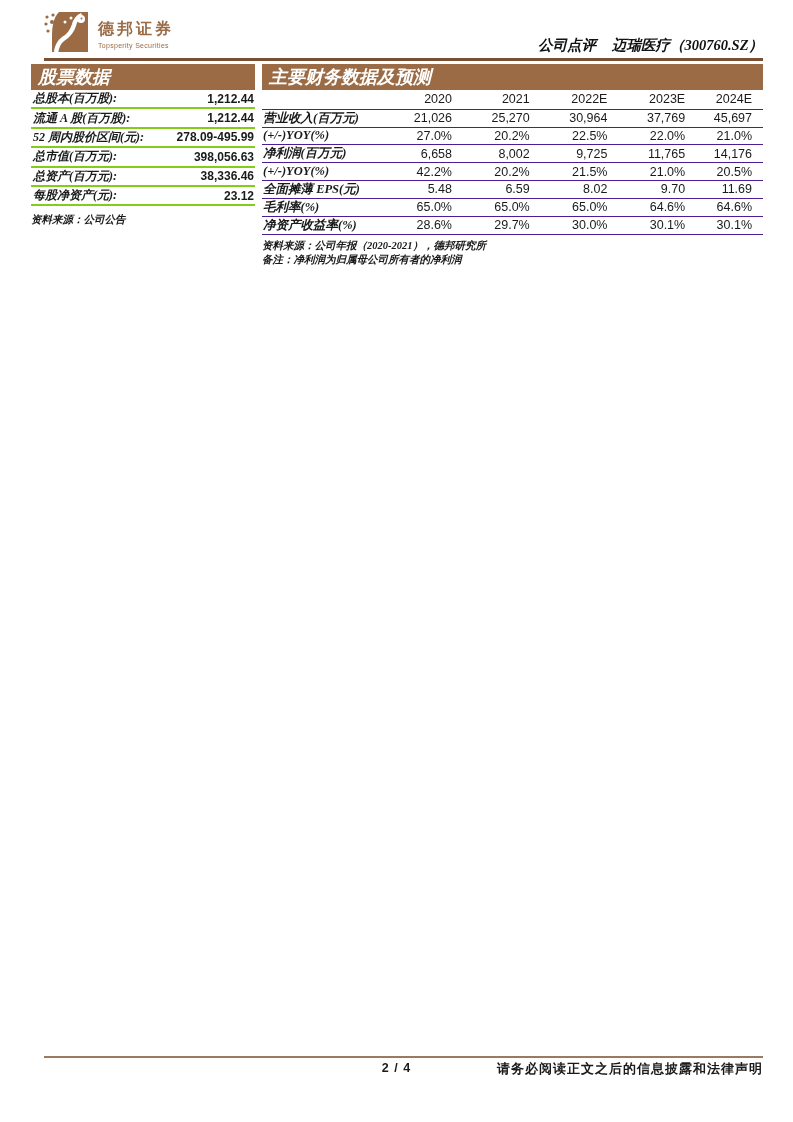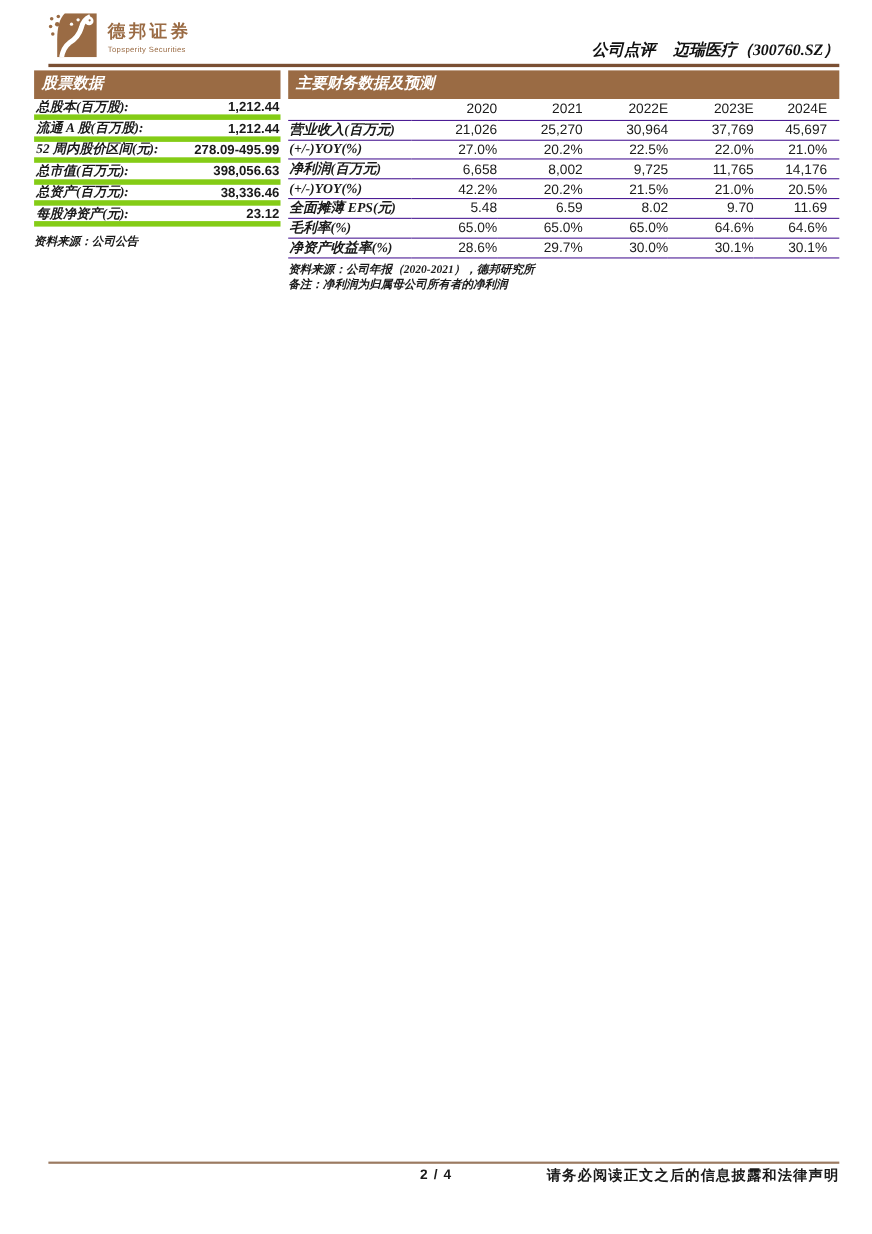--- a/index.html
+++ b/index.html
@@ -32,29 +32,29 @@
   }
   .header-title .report-type { margin-right:16px; }
 
   .top-rule { position:absolute; left:44px; right:30px; top:58px; height:3px; background:#7a4f33; }
 
   
   .bar {
     height:26px; line-height:26px;
     background:#9a6b44; color:#ffffff;
     font-family:"Liberation Serif", serif; font-style:italic; font-weight:bold;
-    font-size:14px; padding-left:7px;
+    font-size:18px; padding-left:7px;
     white-space:nowrap; overflow:hidden;
   }
 
   
   .stock-card { position:absolute; left:31px; top:64px; width:224px; }
   .srow {
     display:flex; justify-content:space-between; align-items:center;
-    height:19.4px; border-bottom:5px solid #84cc16;
+    height:19.4px; border-bottom:2px solid #84cc16;
     font-size:12px; white-space:nowrap;
   }
   .slabel {
     font-family:"Liberation Serif", serif; font-style:italic; font-weight:bold;
     padding-left:2px;
   }
   .sval { font-weight:bold; padding-right:1px; }
   .note {
     margin-top:7px;
     font-family:"Liberation Serif", serif; font-style:italic; font-weight:bold;

